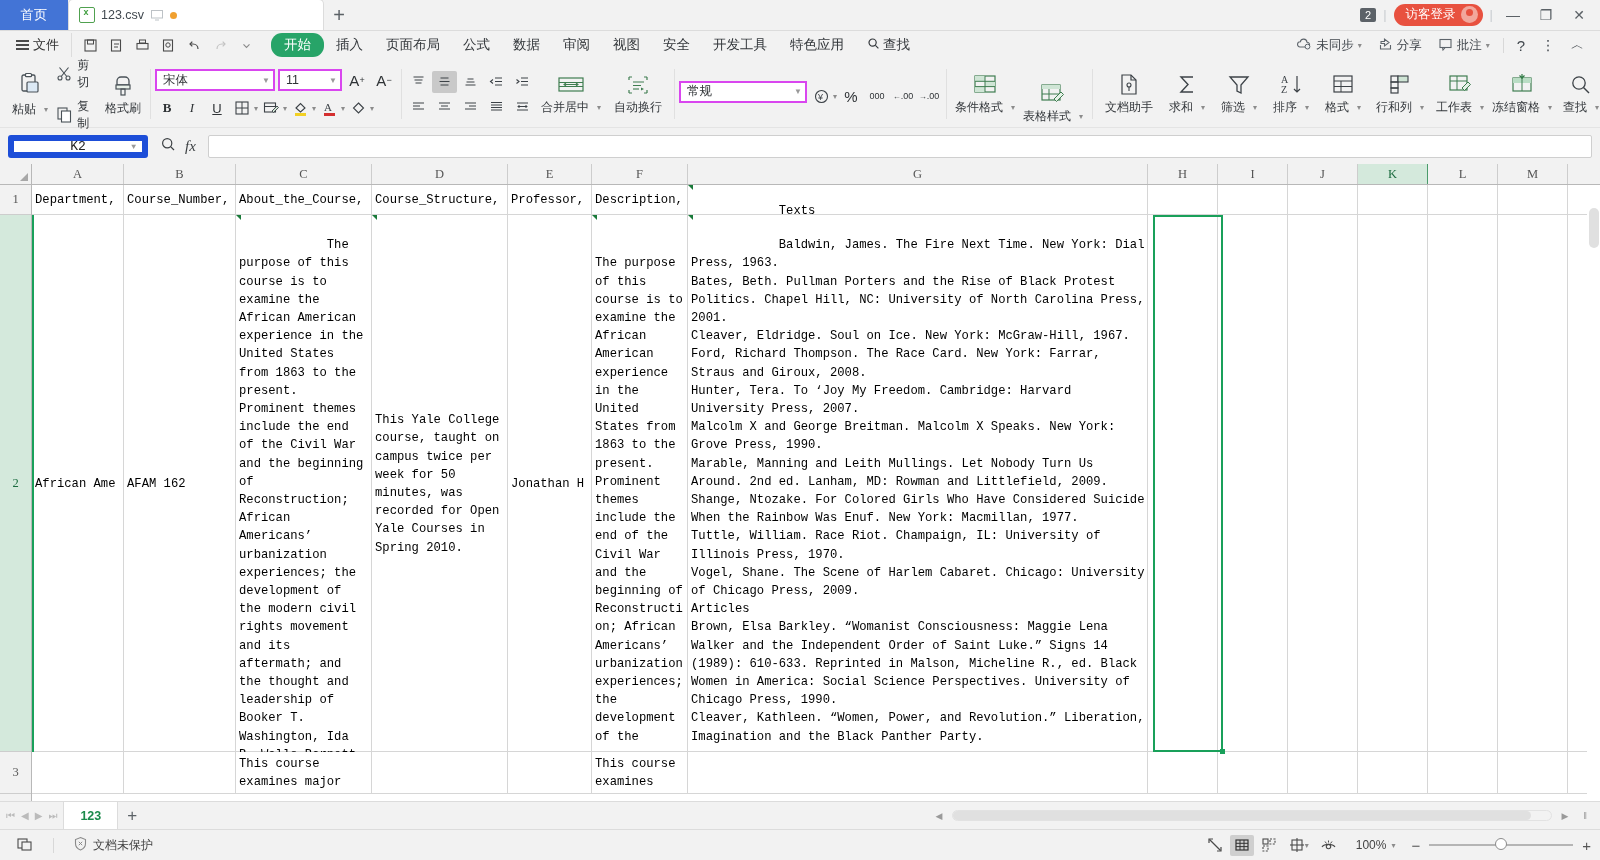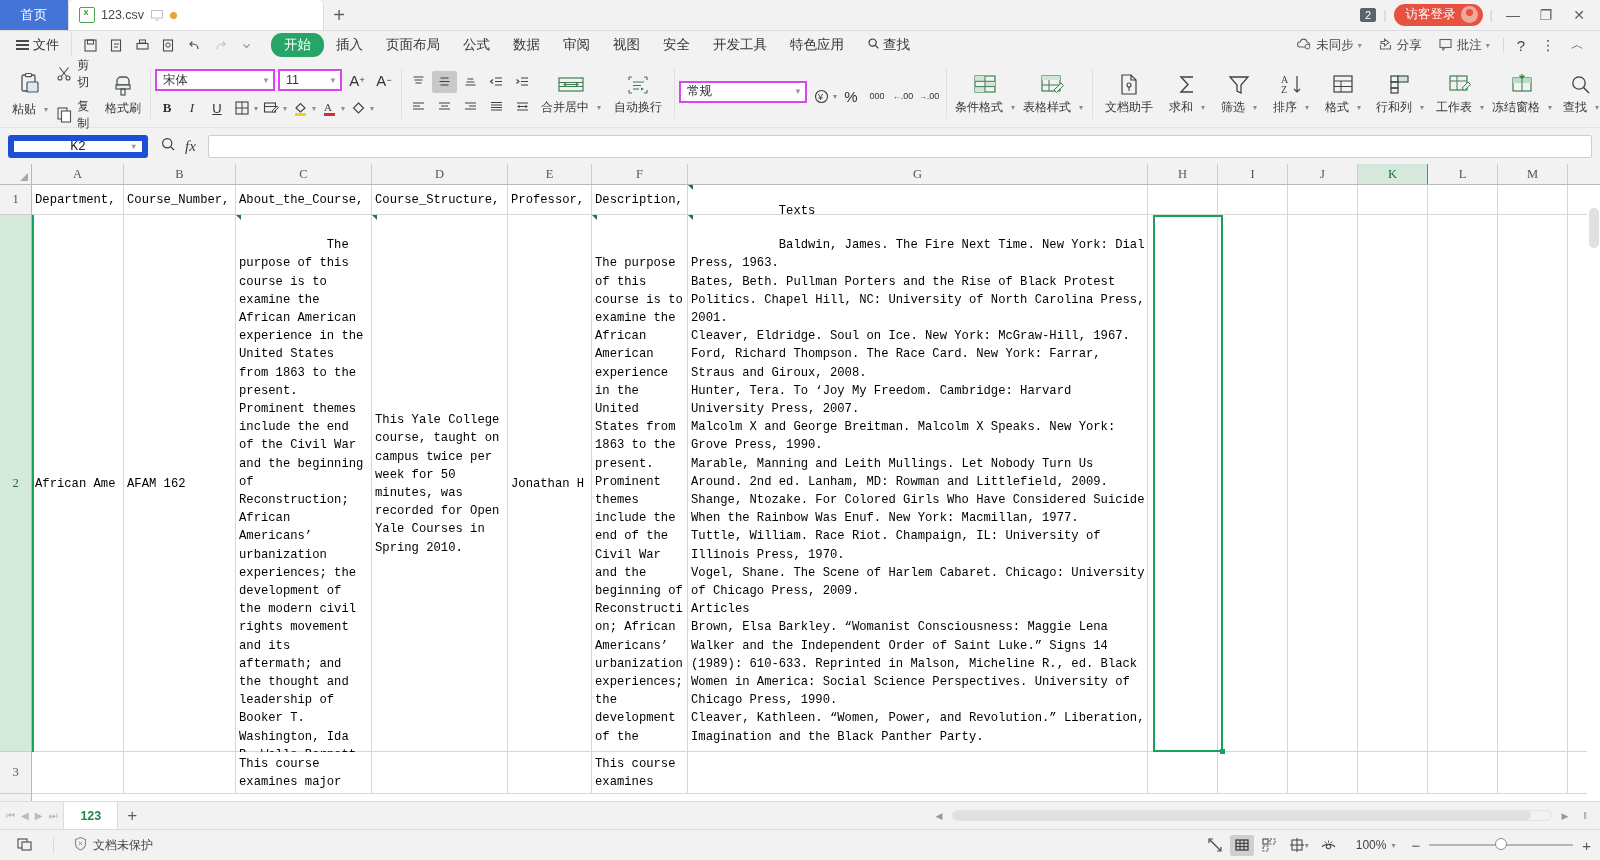--- a/index.html
+++ b/index.html
@@ -598,21 +598,21 @@
               <line x1="4" y1="8.3" x2="24" y2="8.3" stroke="#3f7d50" stroke-width="1"></line>
               <line x1="4" y1="13.6" x2="24" y2="13.6" stroke="#3f7d50" stroke-width="1"></line>
               <line x1="14" y1="3" x2="14" y2="19" stroke="#3f7d50" stroke-width="1"></line>
             </svg>
         </span>
         <span class="lbl">
             <span>条件格式</span>
             <span class="caret">▾</span>
           </span>
       </div>
-      <div class="big-btn" style="width:68px;">
+      <div class="big-btn" style="width:68px;justify-content:flex-end;">
         <span class="icon">
           <svg width="28" height="24" viewBox="0 0 28 24">
               <rect x="3" y="3" width="18" height="15" fill="none" stroke="#3f7d50" stroke-width="1.2"></rect>
               <rect x="3" y="3" width="18" height="4" fill="#cfe5d5"></rect>
               <line x1="3" y1="12" x2="21" y2="12" stroke="#3f7d50" stroke-width="1"></line>
               <line x1="10" y1="7" x2="10" y2="18" stroke="#3f7d50" stroke-width="1"></line>
               <path d="M15 17l7-7 2.5 2.5-7 7z" fill="#e6f2e8" stroke="#3f7d50" stroke-width="1"></path>
             </svg>
         </span>
         <span class="lbl">

